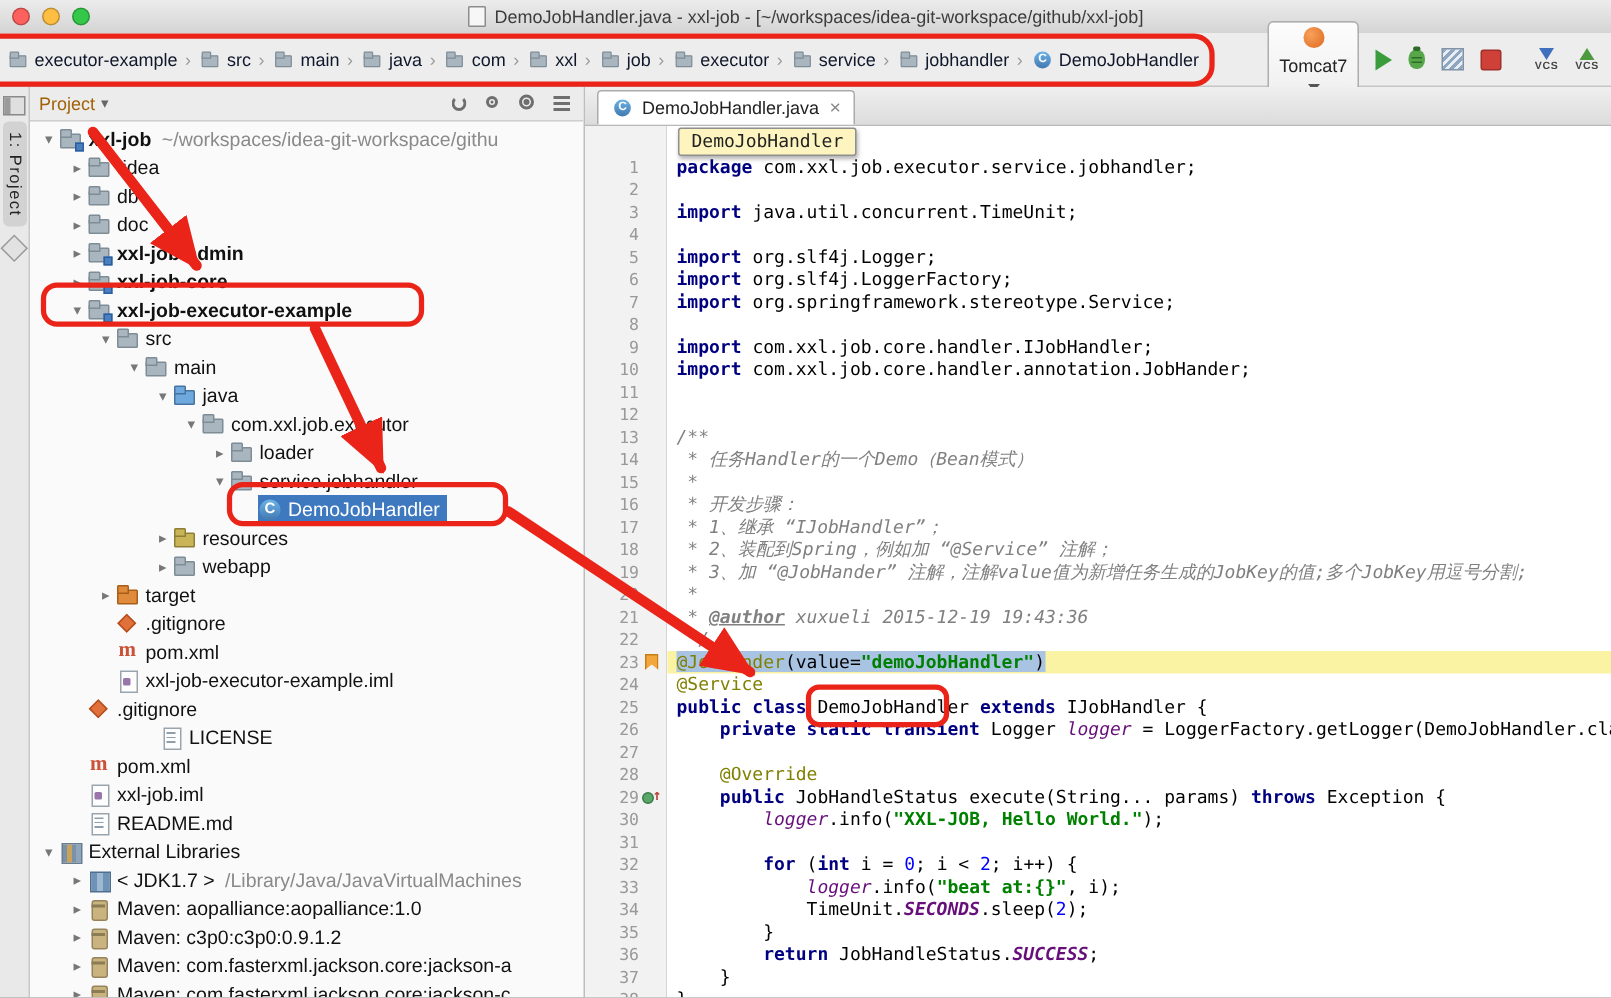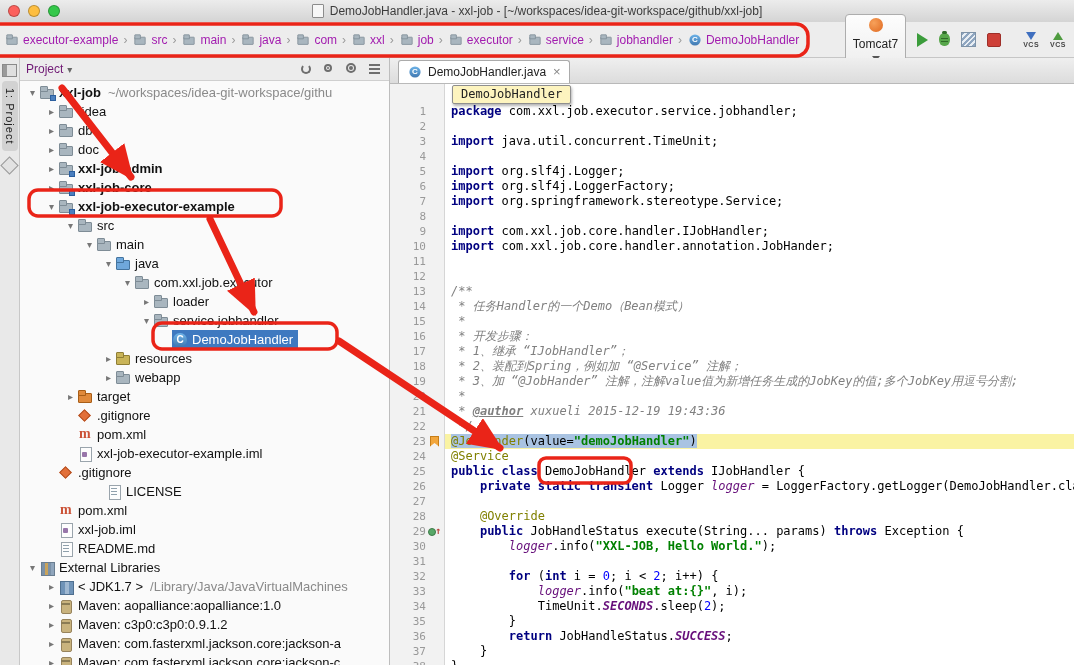--- a/index.html
+++ b/index.html
@@ -13,21 +13,21 @@
   .lights{position:absolute;left:8px;top:5px;display:flex;gap:8px;}
   .tl{width:12px;height:12px;border-radius:50%;border:1px solid rgba(0,0,0,.25);box-sizing:border-box;}
   .tl.red{background:#FC615D}.tl.yel{background:#FDBE41}.tl.grn{background:#34C84A}
   .titlewrap{margin:0 auto;display:flex;align-items:center;gap:6px;color:#3C3C3C;}
   .doc-ico{width:10px;height:12px;background:#F7F7F7;border:1px solid #8C8C8C;border-radius:1px;}
 
   
   .navbar{position:absolute;left:0;top:22px;right:0;height:36px;background:#EDEDED;
     border-bottom:1px solid #C6C6C6;display:flex;align-items:center;padding:0 8px 0 2px;box-sizing:border-box;}
   .crumbs{display:flex;align-items:center;white-space:nowrap;overflow:hidden;}
-  .crumb{display:inline-flex;align-items:center;gap:3px;padding:2px 2px;color:#a21caf;cursor:default;}
+  .crumb{display:inline-flex;align-items:center;gap:3px;padding:2px 2px;color:#0f172a;cursor:default;}
   .bsep{color:#9A9A9A;margin:0 3px;font-size:12px;}
   .runbox{margin-left:auto;display:inline-flex;align-items:center;gap:5px;background:linear-gradient(#FDFDFD,#EFEFEF);
     border:1px solid #ADADAD;border-radius:4px;padding:3px 7px;flex-direction:column;}
   .tomcat{width:14px;height:14px;border-radius:50%;background:radial-gradient(circle at 35% 35%,#F7A15A,#DF681F);}
   .dd{width:0;height:0;border-left:4px solid transparent;border-right:4px solid transparent;border-top:5px solid #555;}
   .tbtn{display:inline-flex;align-items:center;justify-content:center;margin-left:11px;}
   .play{width:0;height:0;border-left:11px solid #3B9C3B;border-top:7px solid transparent;border-bottom:7px solid transparent;}
   .bug{width:11px;height:13px;background:#57A64A;border-radius:5px/6px;position:relative;}
   .bug::before{content:"";position:absolute;left:2px;top:5px;right:2px;height:1px;background:#2F6B28;box-shadow:0 3px 0 #2F6B28;}
   .bug::after{content:"";position:absolute;left:3px;top:-2px;width:5px;height:3px;background:#2F6B28;border-radius:2px;}
@@ -45,21 +45,21 @@
   .s-ico{width:13px;height:11px;border:1px solid #8A8A8A;background:#DFDFDF;margin:6px 0 4px;position:relative;}
   .s-ico::before{content:"";position:absolute;left:0;top:0;bottom:0;width:4px;background:#9A9A9A;}
   .s-btn{writing-mode:vertical-rl;font-size:11px;color:#222;background:#D2D2D2;border-radius:4px;
     padding:7px 2px;letter-spacing:1px;cursor:default;}
   .s-ico2{width:11px;height:11px;border:1px solid #9A9A9A;background:#E2E2E2;margin-top:8px;transform:rotate(45deg);}
 
   
   .proj{position:absolute;left:20px;top:58px;width:370px;bottom:0;background:#FAFAFA;
     border-right:1px solid #BDBDBD;display:flex;flex-direction:column;box-sizing:border-box;overflow:hidden;}
   .phead{height:22px;flex:none;background:#ECECEC;border-bottom:1px solid #CFCFCF;display:flex;align-items:center;padding:0 6px;}
-  .ptitle{display:inline-flex;align-items:center;gap:4px;color:#701a75;}
+  .ptitle{display:inline-flex;align-items:center;gap:4px;color:#a16207;}
   .ptitle::after{content:"▾";color:#666;font-size:10px;}
   .phspace{flex:1;}
   .hi{width:16px;height:16px;position:relative;margin-left:7px;display:inline-block;}
   .hi-sync::before{content:"";position:absolute;inset:3px;border:2px solid #6E6E6E;border-top-color:transparent;border-radius:50%;}
   .hi-loc::before{content:"";position:absolute;left:3px;top:3px;width:8px;height:8px;border:2px solid #6E6E6E;border-radius:50%;box-sizing:border-box;}
   .hi-loc::after{content:"";position:absolute;left:6px;top:6px;width:2px;height:2px;background:#6E6E6E;border-radius:50%;}
   .hi-gear::before{content:"";position:absolute;left:2px;top:2px;width:10px;height:10px;border:2px solid #6E6E6E;border-radius:50%;box-sizing:border-box;}
   .hi-gear::after{content:"";position:absolute;left:5px;top:5px;width:4px;height:4px;background:#6E6E6E;border-radius:50%;}
   .hi-col::before{content:"";position:absolute;left:2px;top:3px;width:11px;height:2px;background:#6E6E6E;box-shadow:0 4px 0 #6E6E6E,0 8px 0 #6E6E6E;}
   .ptree{flex:1;overflow:hidden;padding-top:2px;font-size:13px;}

